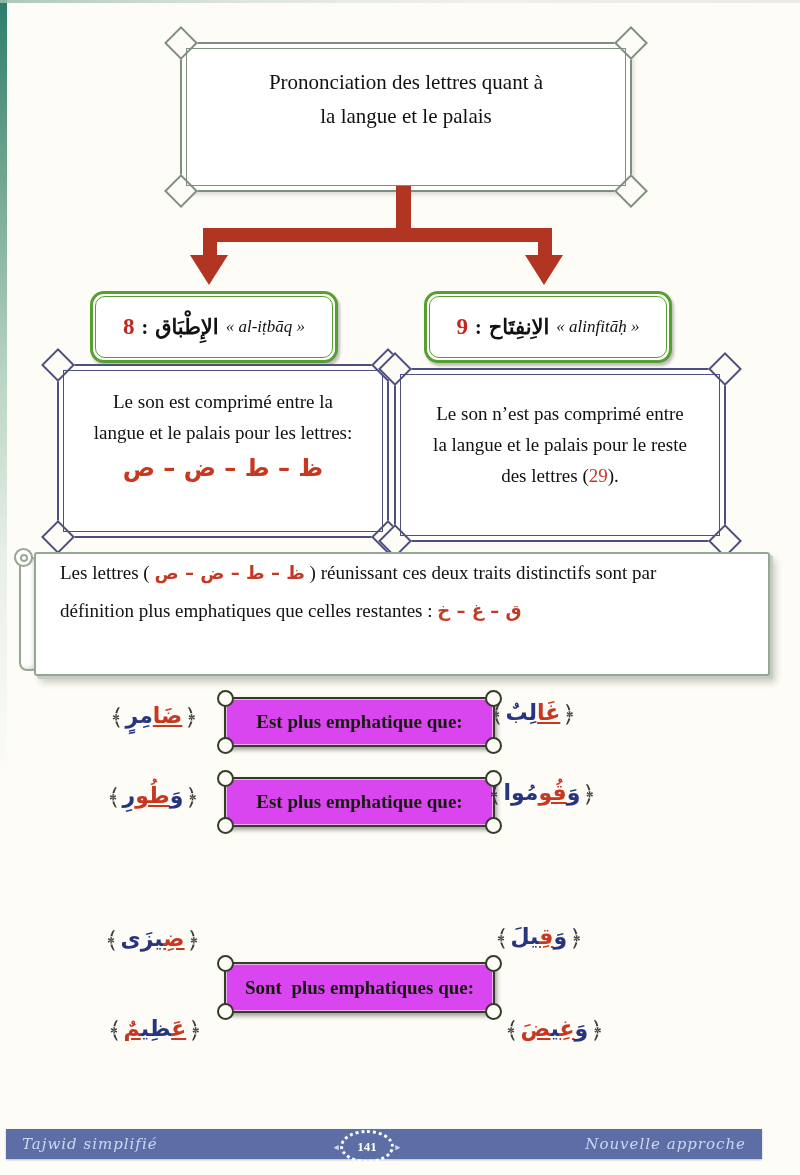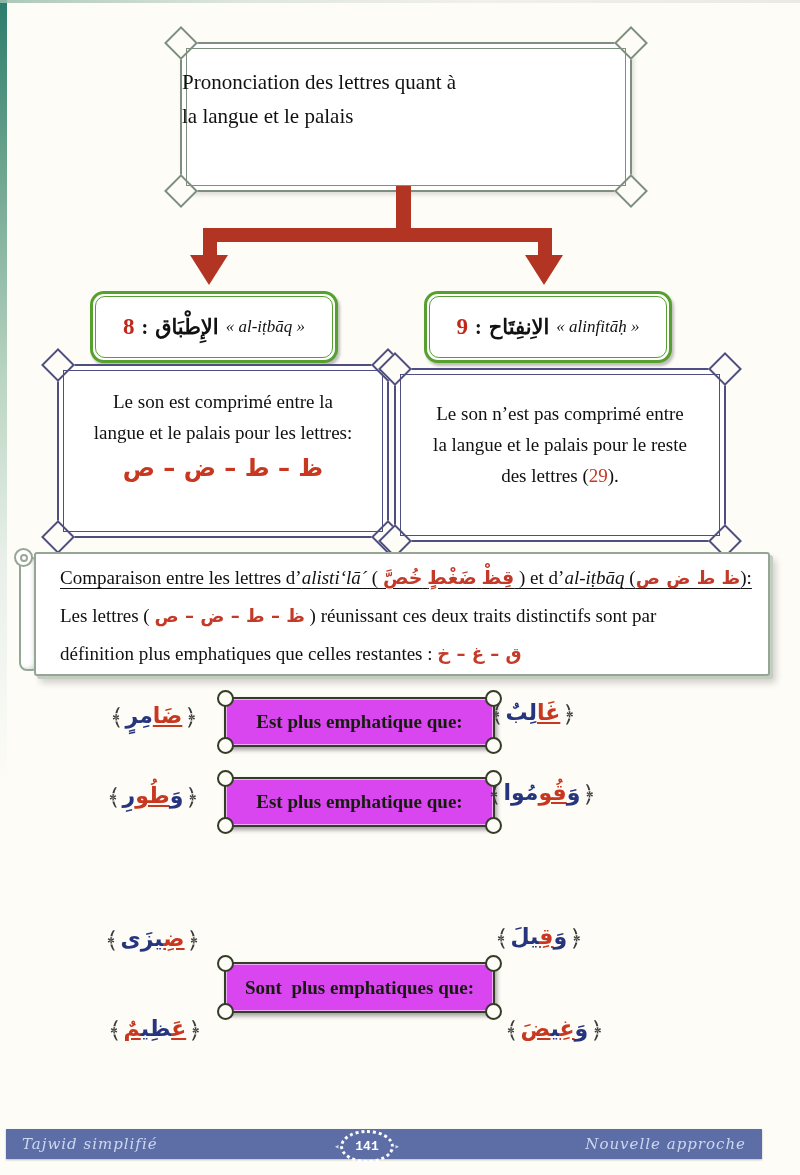--- a/index.html
+++ b/index.html
@@ -19,21 +19,21 @@
     background:linear-gradient(180deg,#2c7c6b 0%,#6ea58f 22%,#b9d4c2 48%,#e9f0e9 72%,rgba(255,255,255,0) 100%);}
   .edge-top{position:absolute;left:0;top:0;width:100%;height:3px;
     background:linear-gradient(90deg,#9dbfae,#d8e2d8 30%,#eeeee8 60%,#e7e7e2);opacity:.85;}
 
   
   .cert{position:absolute;background:#fff;border:2px solid var(--c);}
   .cert .inner{position:absolute;inset:4px;border:1px solid var(--c);pointer-events:none;}
   .notch{position:absolute;width:20px;height:20px;background:#fdfcf7;border:2px solid var(--c);transform:rotate(45deg);}
   .n-tl{left:-13px;top:-13px;} .n-tr{right:-13px;top:-13px;}
   .n-bl{left:-13px;bottom:-13px;} .n-br{right:-13px;bottom:-13px;}
-  .cert-content{position:relative;z-index:2;text-align:left;}
+  .cert-content{position:relative;z-index:2;text-align:center;}
 
   .topbox{--c:#7e8e7f;left:180px;top:42px;width:448px;height:146px;box-shadow:2px 3px 4px rgba(0,0,0,.12);}
   .topbox .cert-content{padding-top:21px;font-size:21px;line-height:34px;}
 
   
   .arrow{background:#b23422;position:absolute;}
   .tri{position:absolute;width:0;height:0;border-left:19px solid transparent;border-right:19px solid transparent;border-top:30px solid #b23422;}
 
   
   .hdr{position:absolute;width:242px;height:66px;background:#fff;border:3px solid #55a02e;border-radius:14px;
@@ -76,21 +76,21 @@
   .qword{direction:rtl;unicode-bidi:isolate;font-family:"DejaVu Sans",sans-serif;font-weight:bold;margin:0 2px;}
 
   
   .fbar{position:absolute;left:6px;right:38px;top:1129px;height:30px;background:#5d6ea7;
     display:flex;align-items:center;box-shadow:0 1px 2px rgba(0,0,0,.25);}
   .ftext{font-style:italic;font-size:15px;color:#ccd7f0;letter-spacing:1px;font-family:"DejaVu Serif",serif;}
   .ftext.left{margin-left:16px;}
   .ftext.right{margin-left:auto;margin-right:16px;}
   .fbadge{position:absolute;left:340px;top:1px;width:48px;height:27px;border:3px dotted #fff;border-radius:50%;
     display:flex;align-items:center;justify-content:center;color:#fff;font-weight:bold;font-size:13px;
-    font-family:Liberation Mono, monospace;}
+    font-family:Liberation Serif, serif;}
   .fbadge::before{content:"◂";position:absolute;left:-9px;color:#cfd9f0;font-size:9px;}
   .fbadge::after{content:"▸";position:absolute;right:-9px;color:#cfd9f0;font-size:9px;}
 </style>
 </head>
 <body>
 
 <div class="edge-left"></div>
 <div class="edge-top"></div>
 
 <div class="cert topbox">
@@ -145,21 +145,20 @@
   <span class="notch n-br"></span>
   <div class="inner"></div>
   <div class="cert-content detail" style="padding-top:28px;">
     <div style="width:262px;margin:0 auto;"><span>Le son n’est pas comprimé entre la langue et le palais pour le reste des lettres (</span><span class="red">29</span><span>).</span></div>
   </div>
 </div>
 
 <div class="sroll"></div>
 <div class="scurl"></div>
 <div class="scrollbody">
-  <div class="sline l1"><span>Comparaison entre les lettres d’</span><i>alisti‘lā´</i><span> ( </span><span class="red"><span class="arword">خُصَّ</span> <span class="arword">ضَغْطٍ</span> <span class="arword">قِظْ</span></span><span> ) et d’</span><i>al-iṭbāq</i><span> (</span><span class="red ltrar arinline">ص ض ط ظ</span><span>):</span></div>
   <div class="sline"><span>Les lettres ( </span><span class="red ltrar arinline">ص – ض – ط – ظ</span><span> ) réunissant ces deux traits distinctifs sont par</span></div>
   <div class="sline"><span>définition plus emphatiques que celles restantes : </span><span class="red ltrar arinline">خ – غ – ق</span></div>
 </div>
 
 <span class="qframe" style="left:110px;top:703px;"><span class="qbr">﴾</span><span class="qword"><span class="seg-r">ضَا</span><span class="seg-b">مِرٍ</span></span><span class="qbr">﴿</span></span>
 <div class="gbox" style="left:224px;top:697px;width:267px;height:46px;">
   <span class="gcorner g-tl"></span>
     <span class="gcorner g-tr"></span>
     <span class="gcorner g-bl"></span>
     <span class="gcorner g-br"></span>

